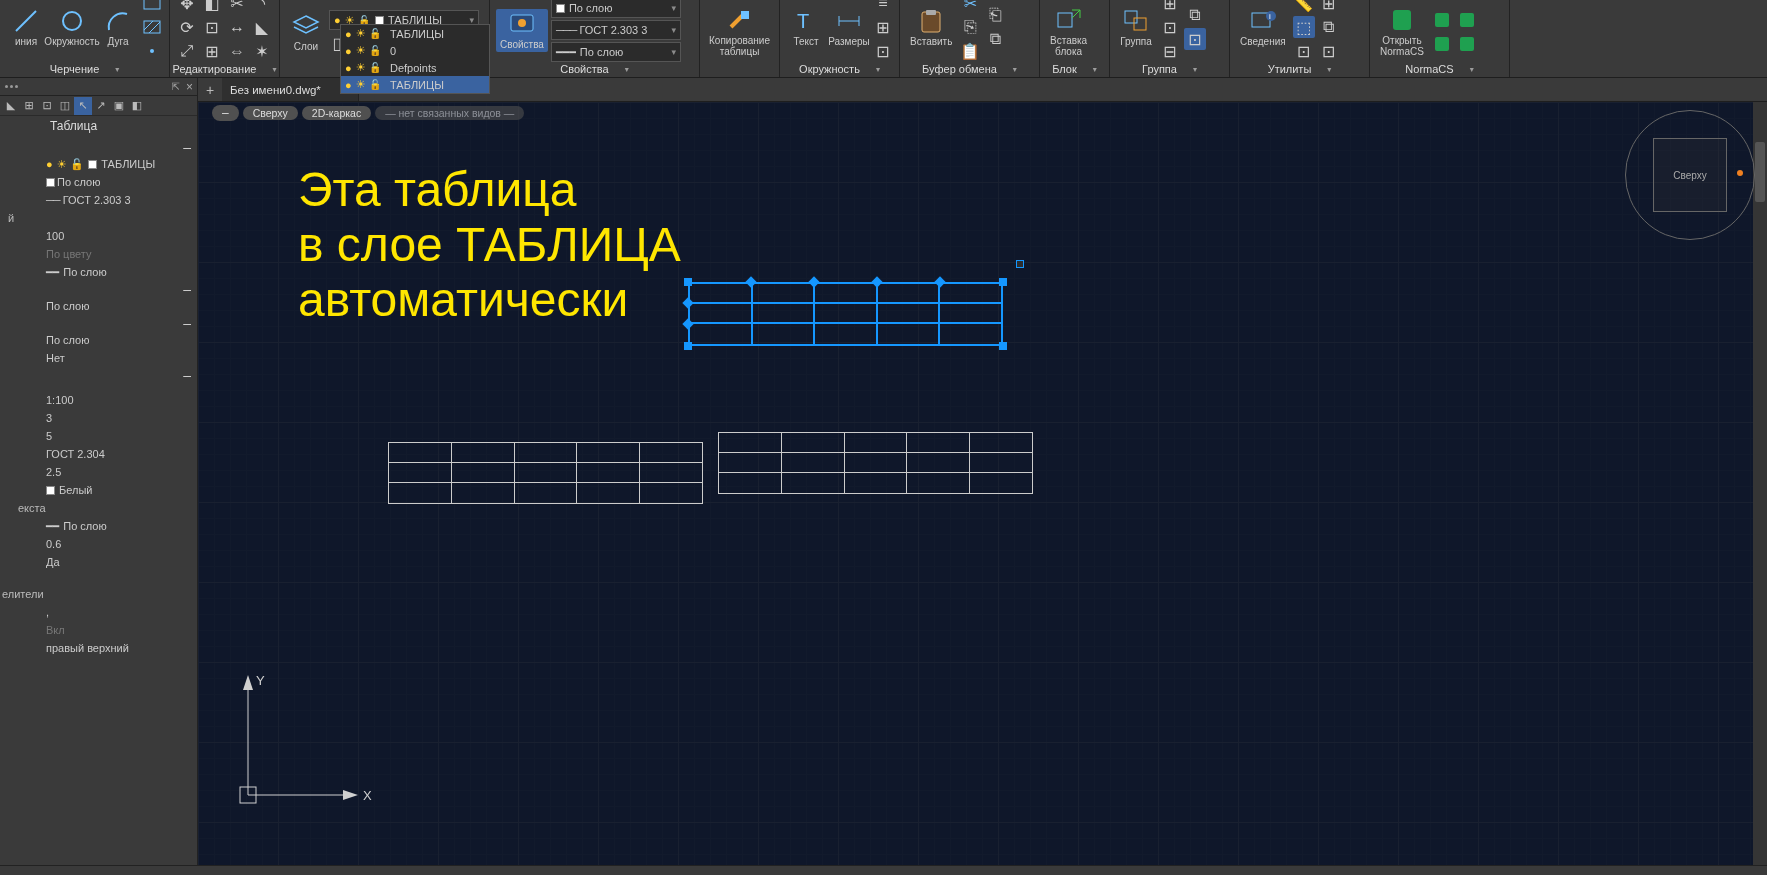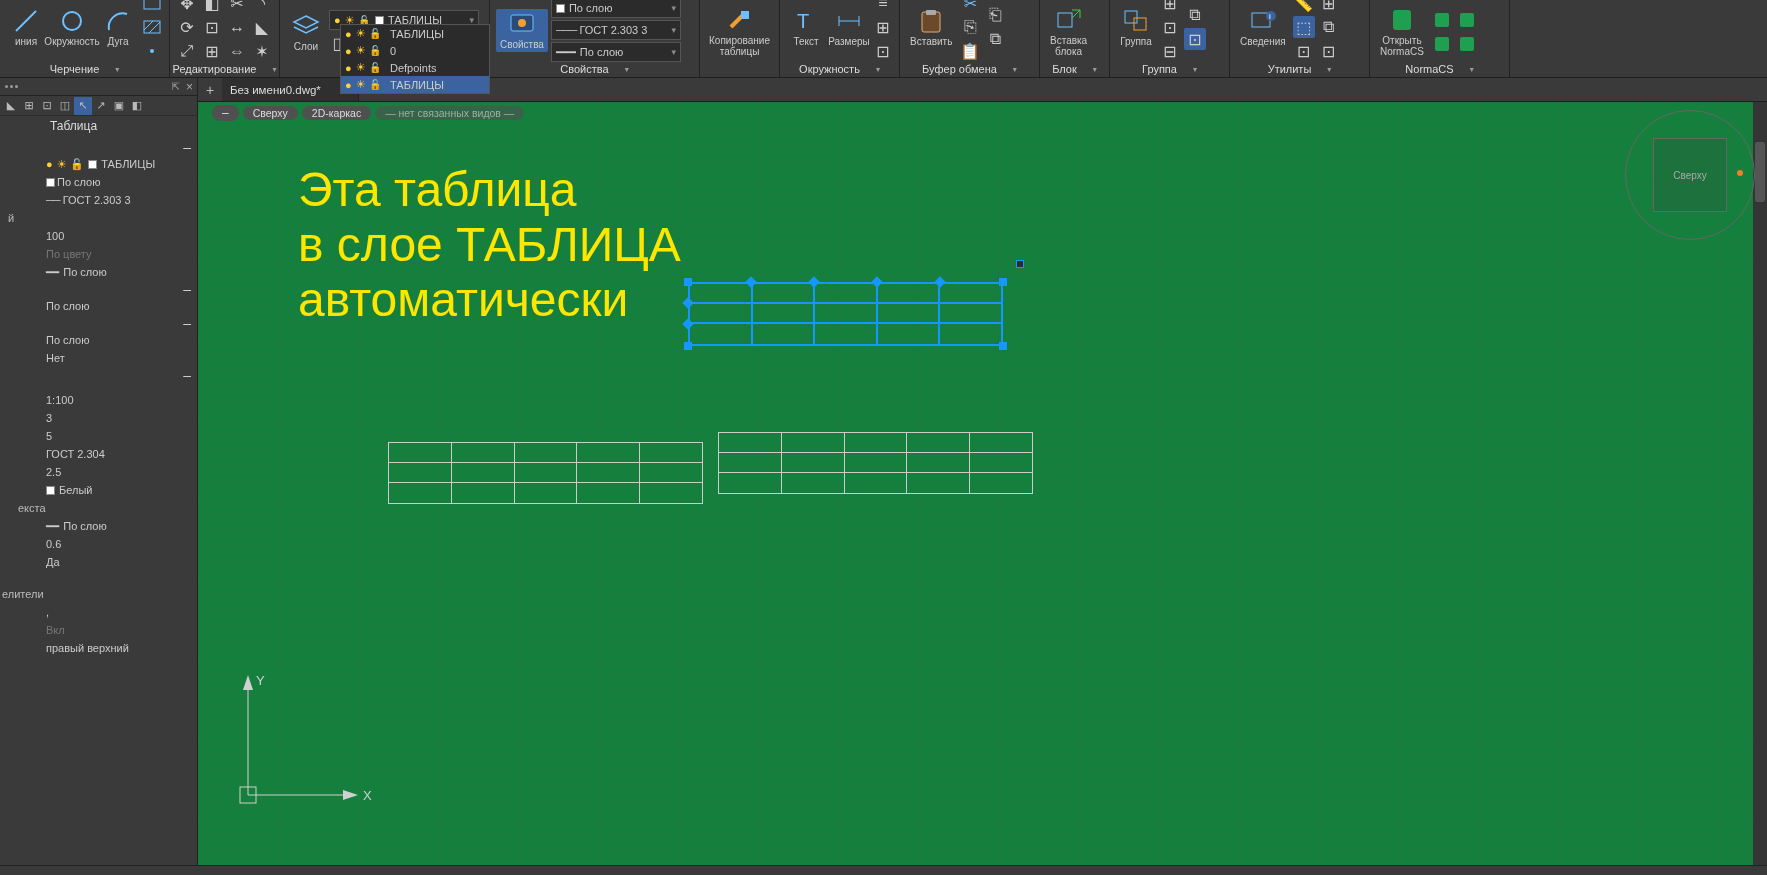--- a/index.html
+++ b/index.html
@@ -46,21 +46,21 @@
   .docbar{position:absolute;left:198px;right:0;top:78px;height:24px;background:#3a3a3a;border-bottom:1px solid #1e1e1e;display:flex;align-items:stretch}
   .docbar .plus{width:24px;display:flex;align-items:center;justify-content:center;font-size:14px;color:#bbb;cursor:pointer}
   .doctab{display:flex;align-items:center;gap:22px;padding:0 8px;font-size:11.5px;color:#ddd;background:#2f2f2f;cursor:pointer;border-right:1px solid #222}
   .doctab .x{font-size:13px;color:#aaa}
   
   .viewrow{position:absolute;left:198px;top:102px;height:22px;display:flex;align-items:center;gap:4px;padding-left:14px;z-index:20}
   .pill{background:#505050;color:#ddd;font-size:10.5px;padding:1px 10px;border-radius:9px;cursor:pointer;display:flex;align-items:center;gap:4px}
   .pill.dim{opacity:.6}
   .pill .c{font-size:12px}
   
-  .canvas{position:absolute;left:198px;top:102px;right:0;bottom:10px;background:#15803d;overflow:hidden}
+  .canvas{position:absolute;left:198px;top:102px;right:0;bottom:10px;background:#0f172a;overflow:hidden}
   .grid{position:absolute;inset:0;opacity:.15;background-image:
     linear-gradient(#555 1px,transparent 1px),
     linear-gradient(90deg,#555 1px,transparent 1px);
     background-size:80px 80px}
   .grid::after{content:"";position:absolute;inset:0;background-image:
     linear-gradient(#555 1px,transparent 1px),
     linear-gradient(90deg,#555 1px,transparent 1px);
     background-size:16px 16px;opacity:.35}
   .annot{position:absolute;color:#ffe600;font-family:"Arial Narrow",Arial;font-stretch:condensed;line-height:1.15}
   .tbl{position:absolute;border:1px solid #ccc}

